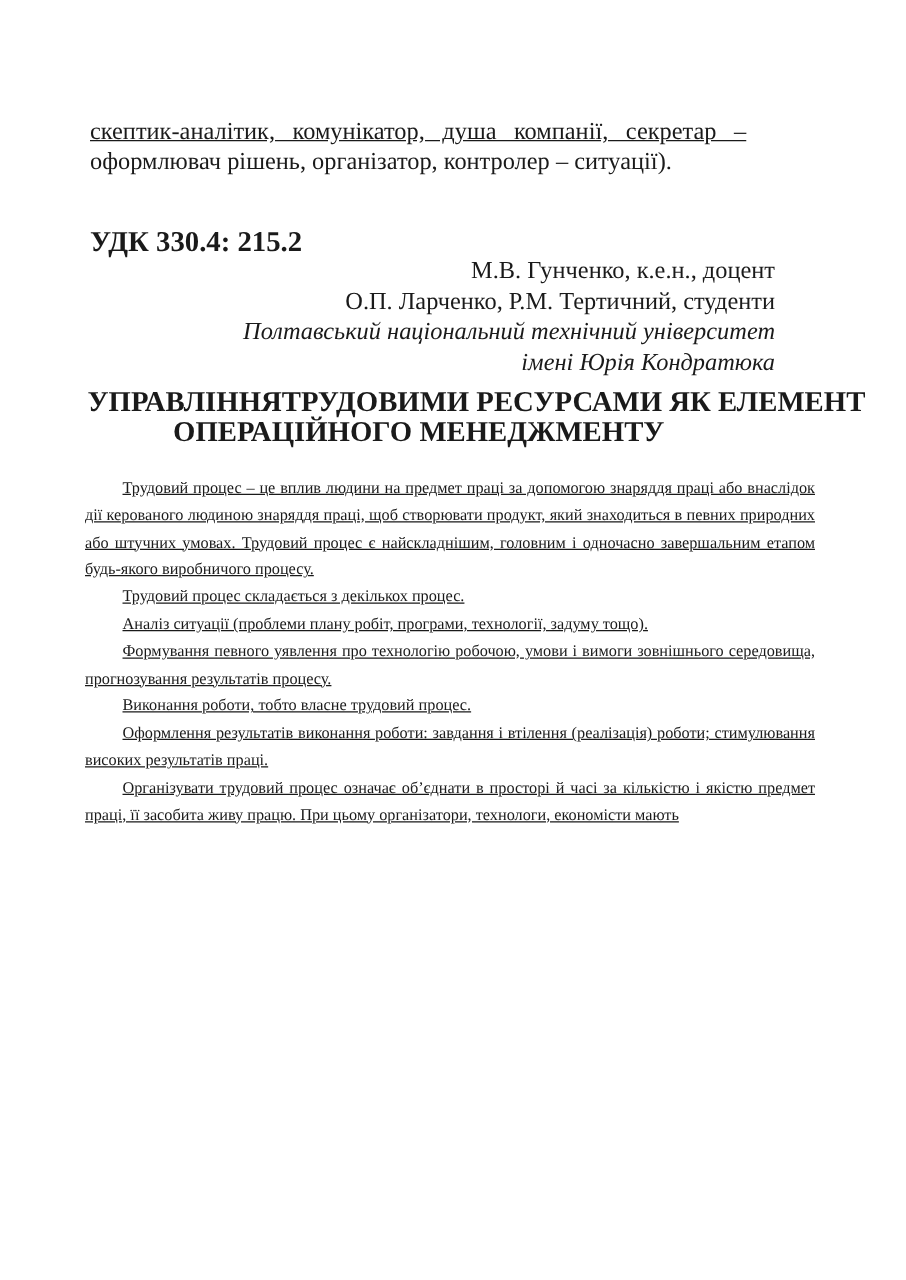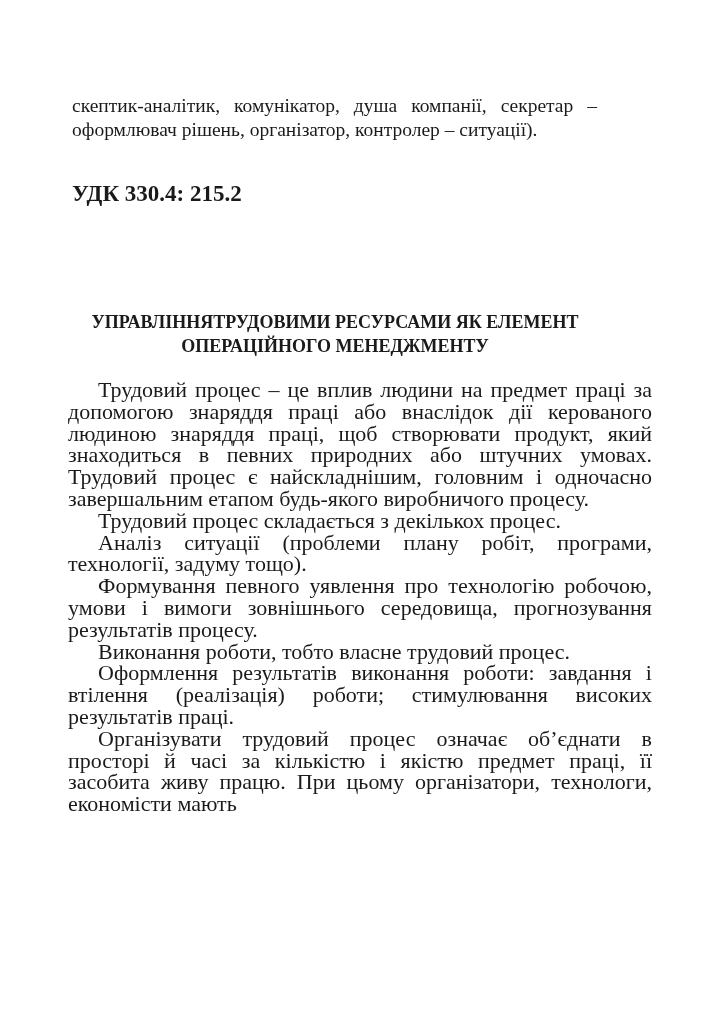--- a/index.html
+++ b/index.html
@@ -16,20 +16,21 @@
     position: absolute;
     left: 72px;
     top: 94px;
     width: 525px;
     font-size: 19.5px;
     line-height: 24px;
   }
   .justify-last {
     text-align: justify;
     text-align-last: justify;
+    text-decoration: underline;
   }
   .udc {
     position: absolute;
     left: 72px;
     top: 181px;
     font-size: 23px;
     font-weight: bold;
   }
   .authors {
     position: absolute;
@@ -41,32 +42,33 @@
     line-height: 24.5px;
   }
   .affiliation-line { font-style: italic; }
   .title {
     position: absolute;
     left: 70px;
     top: 310px;
     width: 530px;
     text-align: center;
     font-weight: bold;
-    font-size: 18px;
+    font-size: 23px;
     line-height: 24px;
   }
   .title div { white-space: nowrap; }
   .body-text {
     position: absolute;
     left: 68px;
     top: 379px;
     width: 584px;
-    font-size: 22px;
+    font-size: 13px;
     line-height: 21.8px;
     text-align: justify;
+    text-decoration: underline;
   }
   .body-text p {
     margin: 0;
     text-indent: 30px;
   }
   .pagenum {
     position: absolute;
     left: 70px;
     top: 938px;
     width: 530px;
@@ -79,20 +81,26 @@
 
 <div class="page">
 
   <div class="continuation">
     <div class="justify-last">скептик-аналітик, комунікатор, душа компанії, секретар –</div>
     <div>оформлювач рішень, організатор, контролер – ситуації).</div>
   </div>
 
   <div class="udc">УДК 330.4: 215.2</div>
 
+  <div class="authors">
+    <div>М.В. Гунченко, к.е.н., доцент</div>
+    <div>О.П. Ларченко, Р.М. Тертичний, студенти</div>
+    <div class="affiliation-line">Полтавський національний технічний університет</div>
+    <div class="affiliation-line">імені Юрія Кондратюка</div>
+  </div>
 
   <div class="title">
     <div>УПРАВЛІННЯТРУДОВИМИ РЕСУРСАМИ ЯК ЕЛЕМЕНТ</div>
     <div>ОПЕРАЦІЙНОГО МЕНЕДЖМЕНТУ</div>
   </div>
 
   <div class="body-text">
     <p>Трудовий процес – це вплив людини на предмет праці за допомогою знаряддя праці або внаслідок дії керованого людиною знаряддя праці, щоб створювати продукт, який знаходиться в певних природних або штучних умовах. Трудовий процес є найскладнішим, головним і одночасно завершальним етапом будь-якого виробничого процесу.</p>
     <p>Трудовий процес складається з декількох процес.</p>
     <p>Аналіз ситуації (проблеми плану робіт, програми, технології, задуму тощо).</p>

